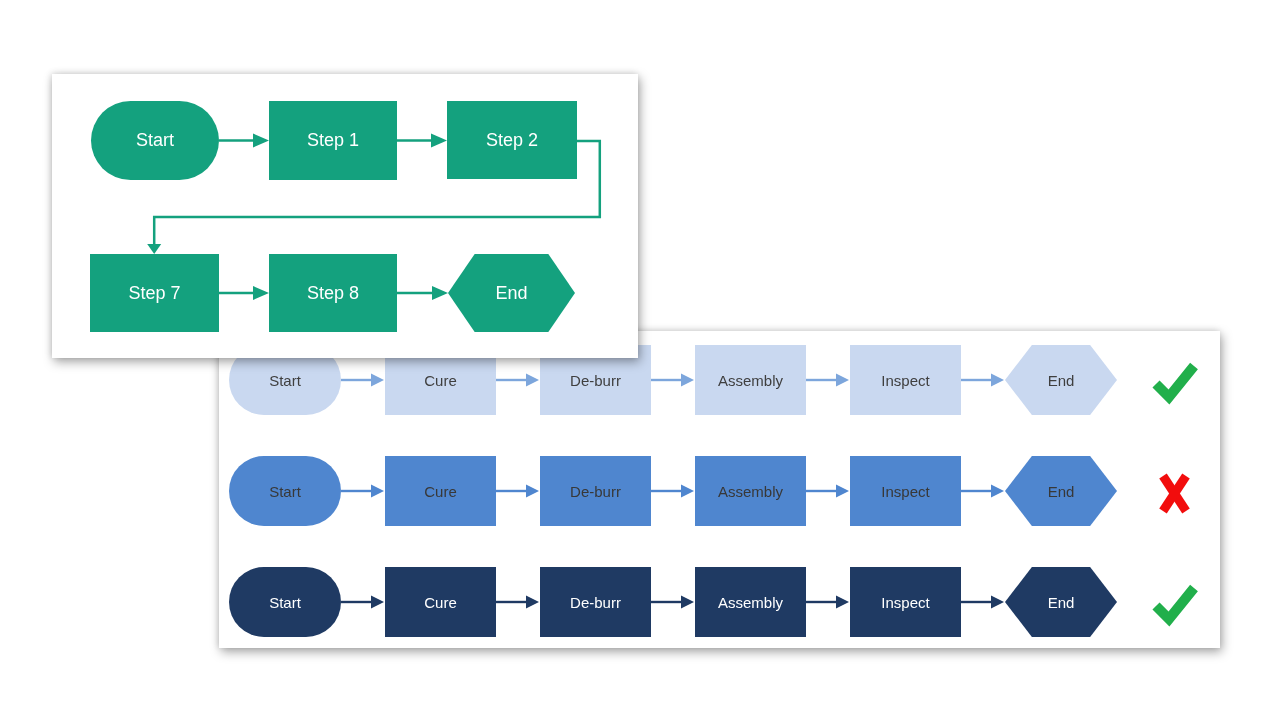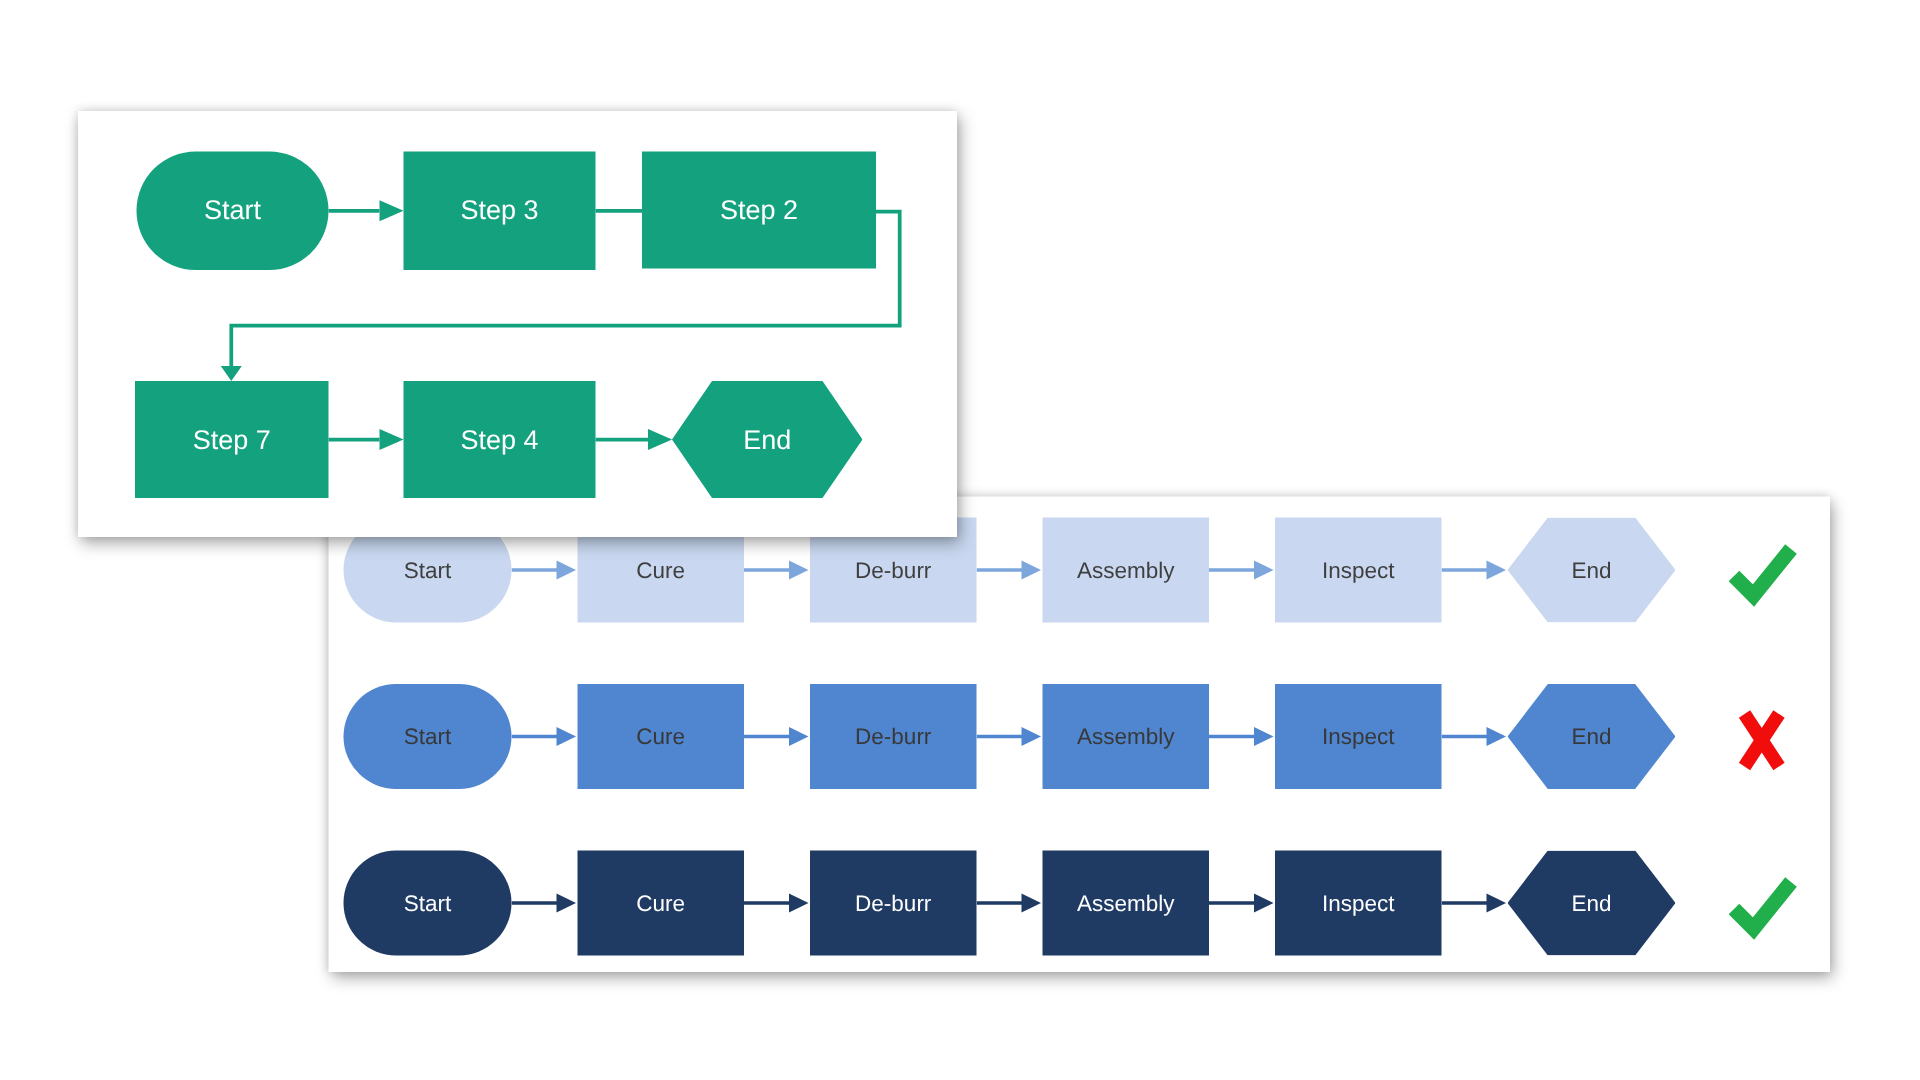--- a/index.html
+++ b/index.html
@@ -85,30 +85,30 @@
         <polygon points="201,212 201,226 217,219"></polygon>
         <polygon points="380,212 380,226 396,219"></polygon>
         <polygon points="95.2,170 109.2,170 102.2,180"></polygon>
       </g>
     </svg>
 
     <div class="gnode stadium1" style="left:39px;top:27px;width:128px;height:79px">
       <span class="lbl">Start</span>
     </div>
     <div class="gnode" style="left:217px;top:27px;width:128px;height:79px">
-      <span class="lbl">Step 3</span>
-    </div>
-    <div class="gnode" style="left:376px;top:27px;width:156px;height:78px">
+      <span class="lbl">Step 1</span>
+    </div>
+    <div class="gnode" style="left:395px;top:27px;width:130px;height:78px">
       <span class="lbl">Step 2</span>
     </div>
     <div class="gnode" style="left:38px;top:180px;width:129px;height:78px">
       <span class="lbl">Step 7</span>
     </div>
     <div class="gnode" style="left:217px;top:180px;width:128px;height:78px">
-      <span class="lbl">Step 4</span>
+      <span class="lbl">Step 8</span>
     </div>
     <div class="gnode hex1" style="left:396px;top:180px;width:127px;height:78px">
       <span class="lbl">End</span>
     </div>
   </section>
 
   <section class="panel p2">
 
     <div class="prow r-light" style="top:14px">
       <div class="n stadium2" style="left:10px;width:112px">

